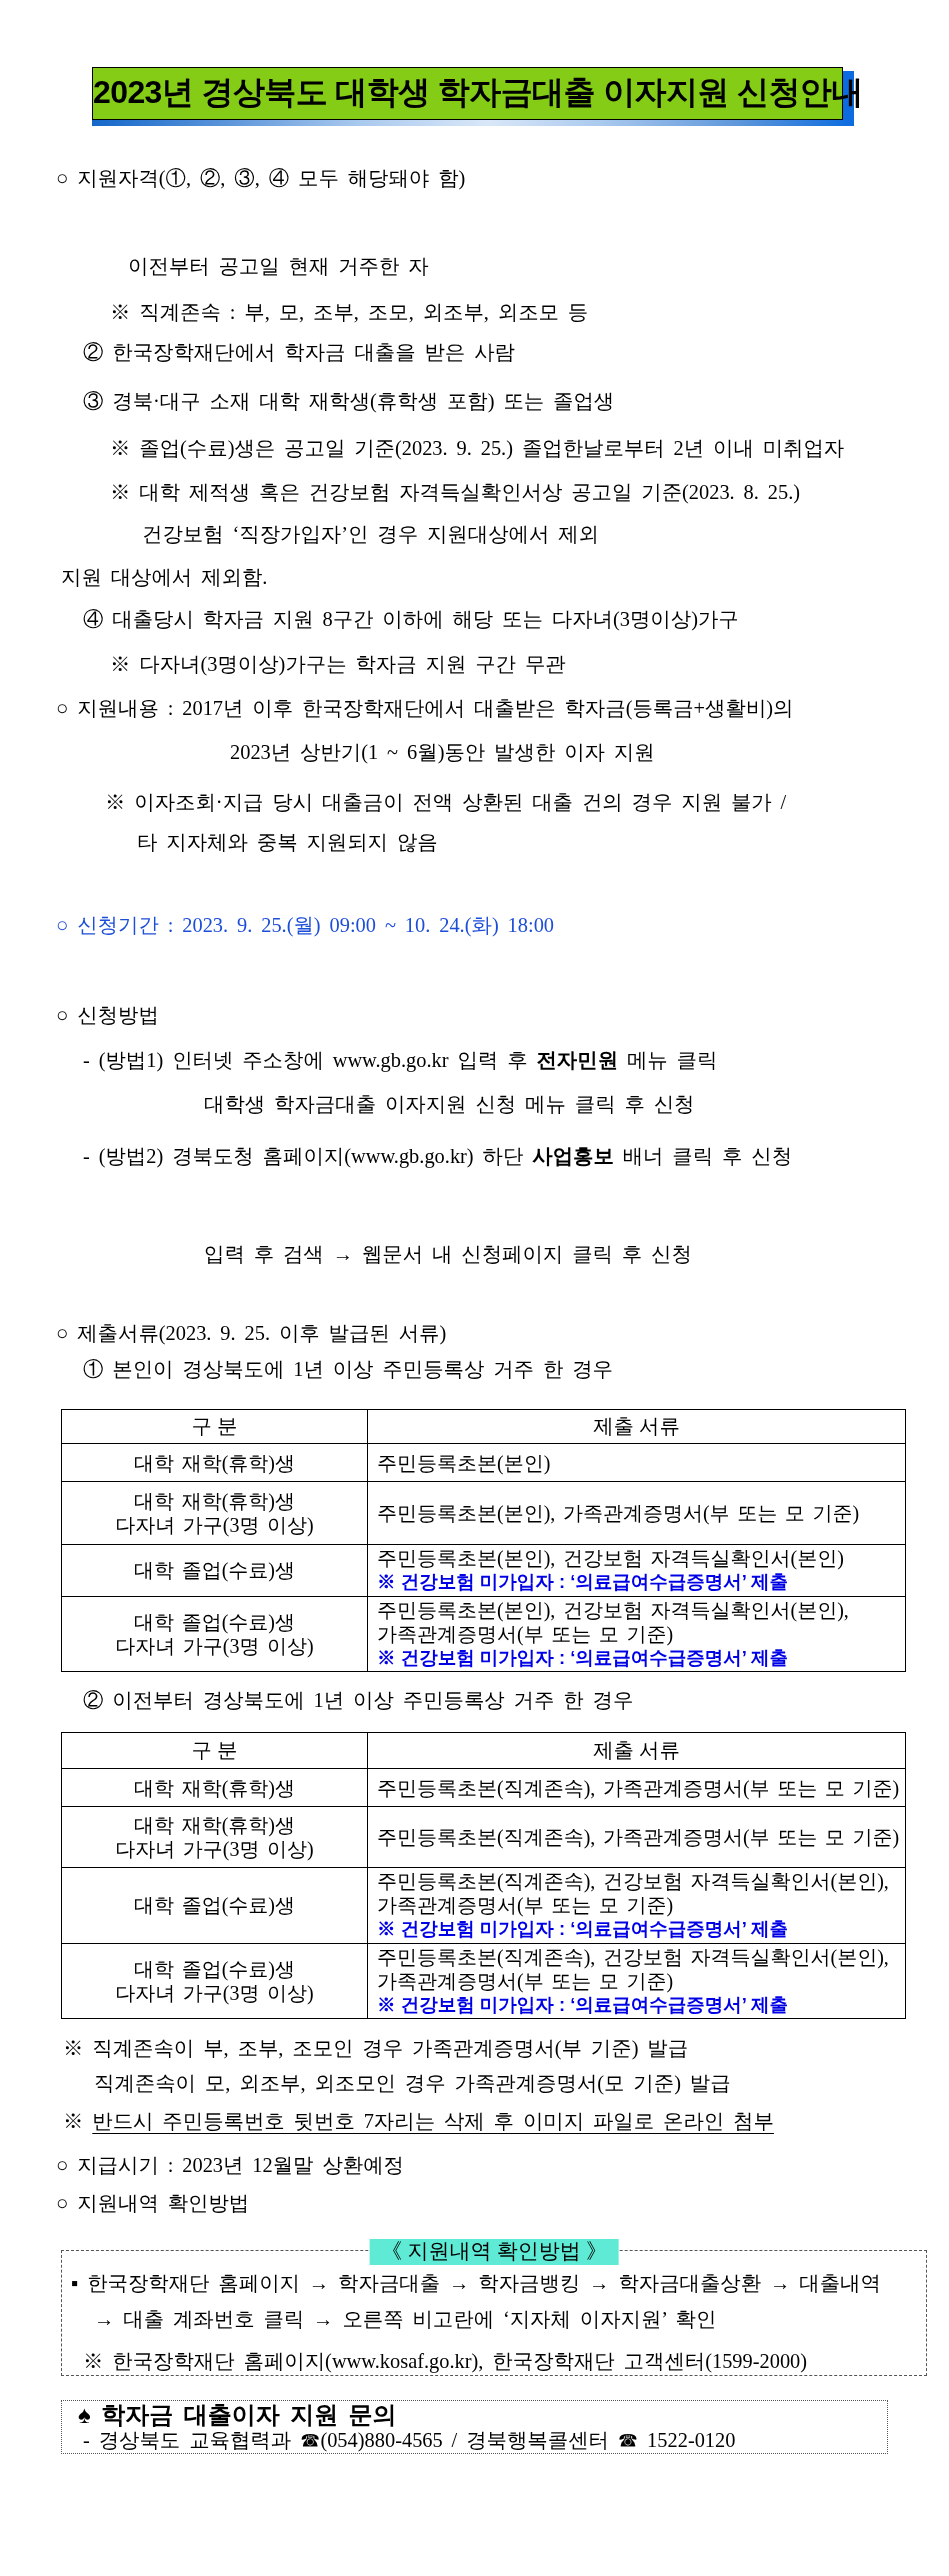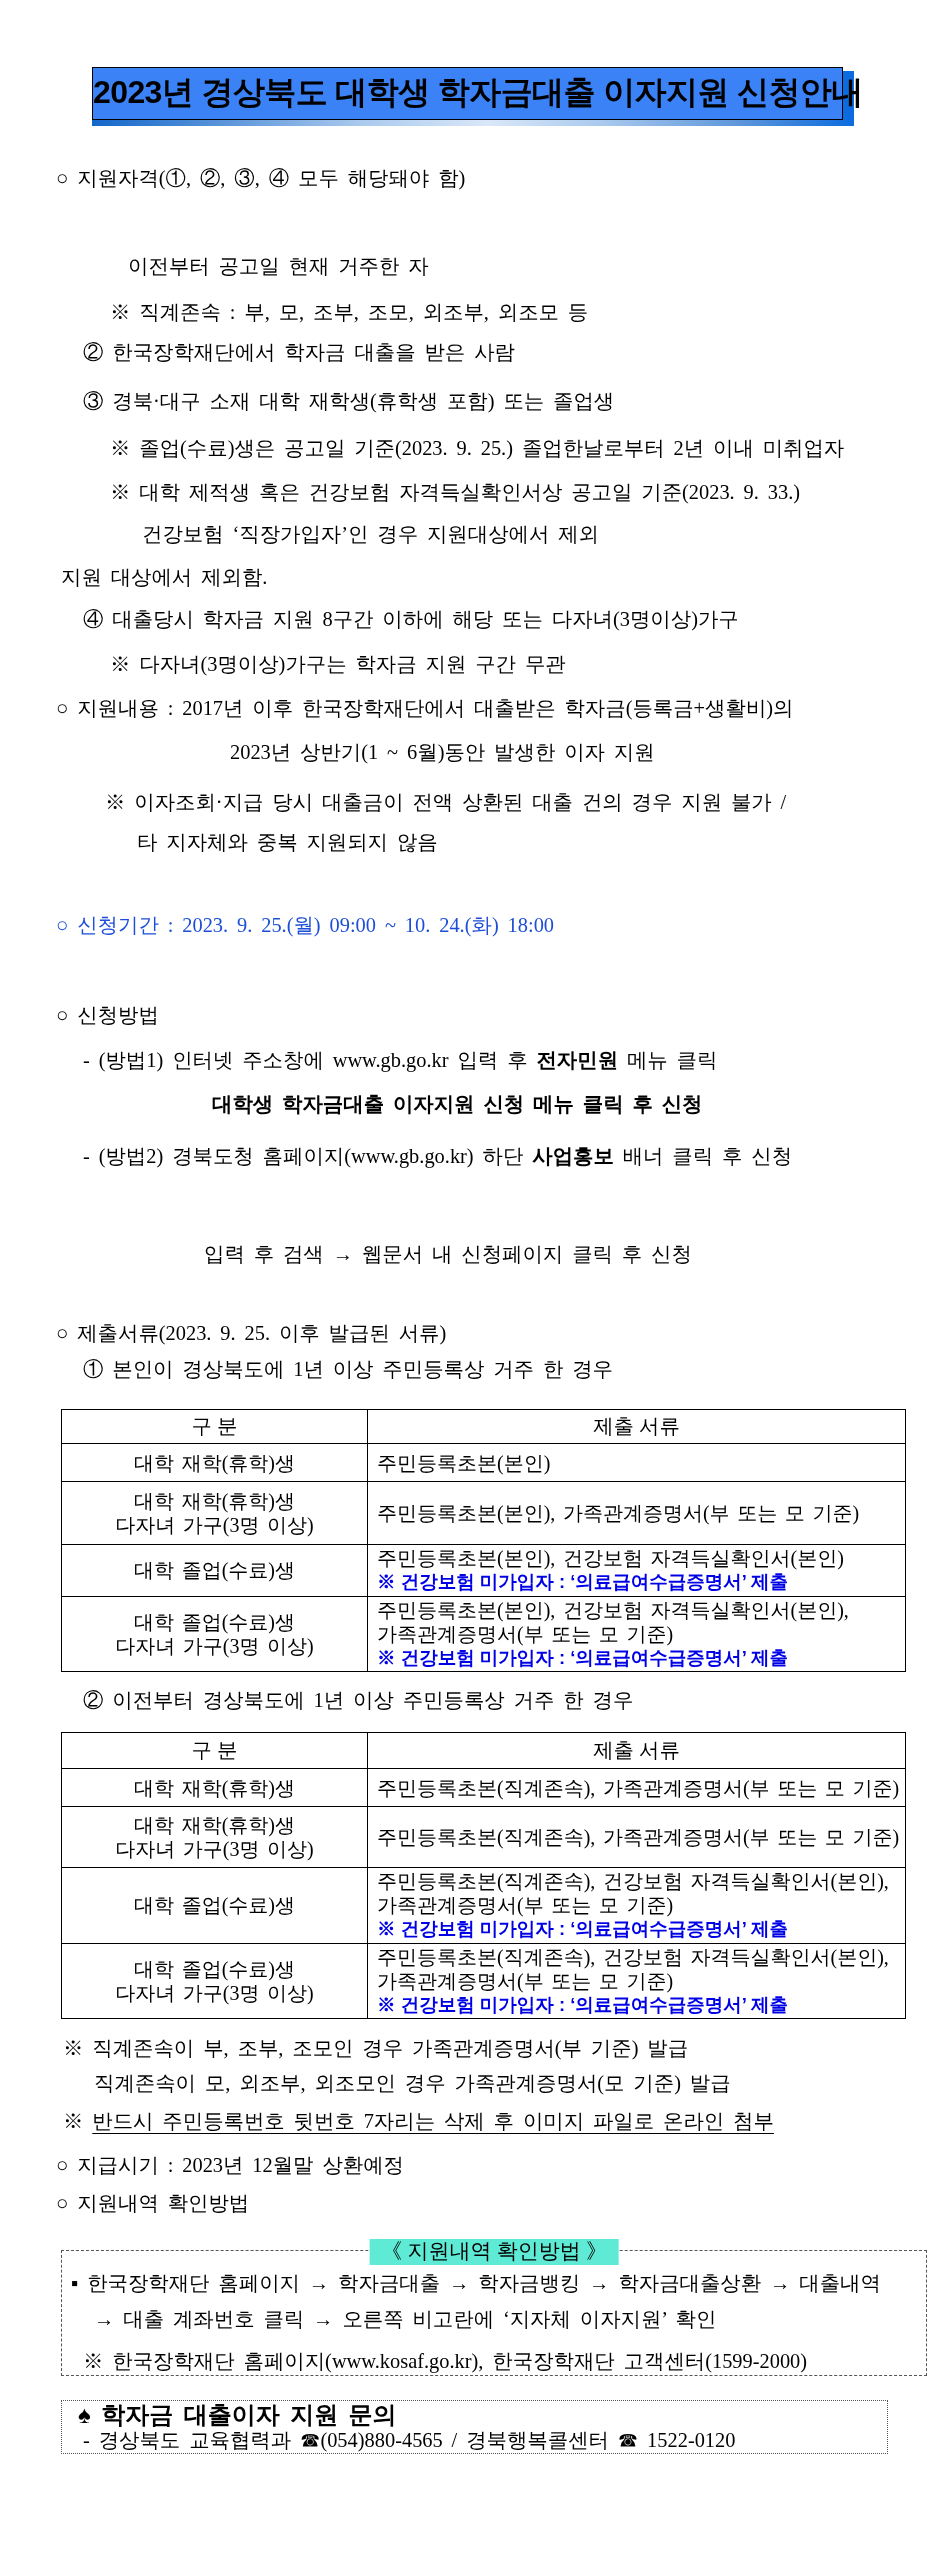--- a/index.html
+++ b/index.html
@@ -1,26 +1,26 @@
 <!DOCTYPE html>
 <html style="font-size:10.2px"><head>
 <meta charset="utf-8">
 <style>
   html,body{margin:0;padding:0;background:#ffffff;}
   #page{position:relative;width:949px;height:2576px;background:#ffffff;overflow:hidden;
         font-family:"Liberation Serif",serif;color:#000;}
   .line{position:absolute;font-size:20.4px;line-height:25.5px;white-space:nowrap;word-spacing:3.8px;}
   .red{color:#1d4ed8;}
   .bold-sans{font-family:"Liberation Sans",sans-serif;font-weight:bold;}
-  .bold-serif{font-weight:bold;margin-left:8px;}
+  .bold-serif{font-weight:normal;}
   .underline{text-decoration:underline;text-underline-offset:4.5px;text-decoration-thickness:1.3px;}
 
   
   .title-box{position:absolute;left:92px;top:67px;width:751px;height:53px;
-             border:1.9px solid #000;box-sizing:border-box;background:#3b82f6;text-align:center;z-index:2;}
+             border:1.9px solid #000;box-sizing:border-box;background:#84cc16;text-align:center;z-index:2;}
   .title-text{font-family:"Liberation Sans",sans-serif;font-weight:bold;font-size:32px;
               line-height:49px;letter-spacing:-0.6px;white-space:nowrap;}
   .shadow-right{position:absolute;left:843px;top:71px;width:11px;height:55px;background:#0b6bdf;z-index:1;}
   .shadow-bottom{position:absolute;left:92px;top:120px;width:762px;height:5.7px;z-index:1;
       background:linear-gradient(90deg,#1467ca 0%,#5d96da 18%,#a9c9ee 35%,#d9e7f8 52%,#a9c9ee 67%,#5d96da 85%,#0b6bdf 100%);}
 
   
   .doc-table{position:absolute;left:61px;border-collapse:collapse;table-layout:fixed;
              border:1.9px solid #000;width:845px;}
   .doc-table td{border:1.3px solid #000;vertical-align:middle;padding:1.3px 0;}
@@ -51,21 +51,21 @@
   <div class="title-box">
     <div class="title-text">2023년 경상북도 대학생 학자금대출 이자지원 신청안내</div>
   </div>
 
   <div class="line" style="top:166px;left:56px">○ 지원자격(①, ②, ③, ④ 모두 해당돼야 함)</div>
   <div class="line" style="top:254px;left:128px">이전부터 공고일 현재 거주한 자</div>
   <div class="line" style="top:300px;left:110px">※ 직계존속 : 부, 모, 조부, 조모, 외조부, 외조모 등</div>
   <div class="line" style="top:340px;left:83px">② 한국장학재단에서 학자금 대출을 받은 사람</div>
   <div class="line" style="top:389px;left:83px">③ 경북·대구 소재 대학 재학생(휴학생 포함) 또는 졸업생</div>
   <div class="line" style="top:436px;left:110px">※ 졸업(수료)생은 공고일 기준(2023. 9. 25.) 졸업한날로부터 2년 이내 미취업자</div>
-  <div class="line" style="top:480px;left:110px">※ 대학 제적생 혹은 건강보험 자격득실확인서상 공고일 기준(2023. 9. 33.)</div>
+  <div class="line" style="top:480px;left:110px">※ 대학 제적생 혹은 건강보험 자격득실확인서상 공고일 기준(2023. 8. 25.)</div>
   <div class="line" style="top:522px;left:142px">건강보험 ‘직장가입자’인 경우 지원대상에서 제외</div>
   <div class="line" style="top:565px;left:61px">지원 대상에서 제외함.</div>
   <div class="line" style="top:607px;left:83px">④ 대출당시 학자금 지원 8구간 이하에 해당 또는 다자녀(3명이상)가구</div>
   <div class="line" style="top:652px;left:110px">※ 다자녀(3명이상)가구는 학자금 지원 구간 무관</div>
 
   <div class="line" style="top:696px;left:56px">○ 지원내용 : 2017년 이후 한국장학재단에서 대출받은 학자금(등록금+생활비)의</div>
   <div class="line" style="top:740px;left:230px">2023년 상반기(1 ~ 6월)동안 발생한 이자 지원</div>
   <div class="line" style="top:790px;left:105px">※ 이자조회·지급 당시 대출금이 전액 상환된 대출 건의 경우 지원 불가 /</div>
   <div class="line" style="top:830px;left:137px">타 지자체와 중복 지원되지 않음</div>
 

